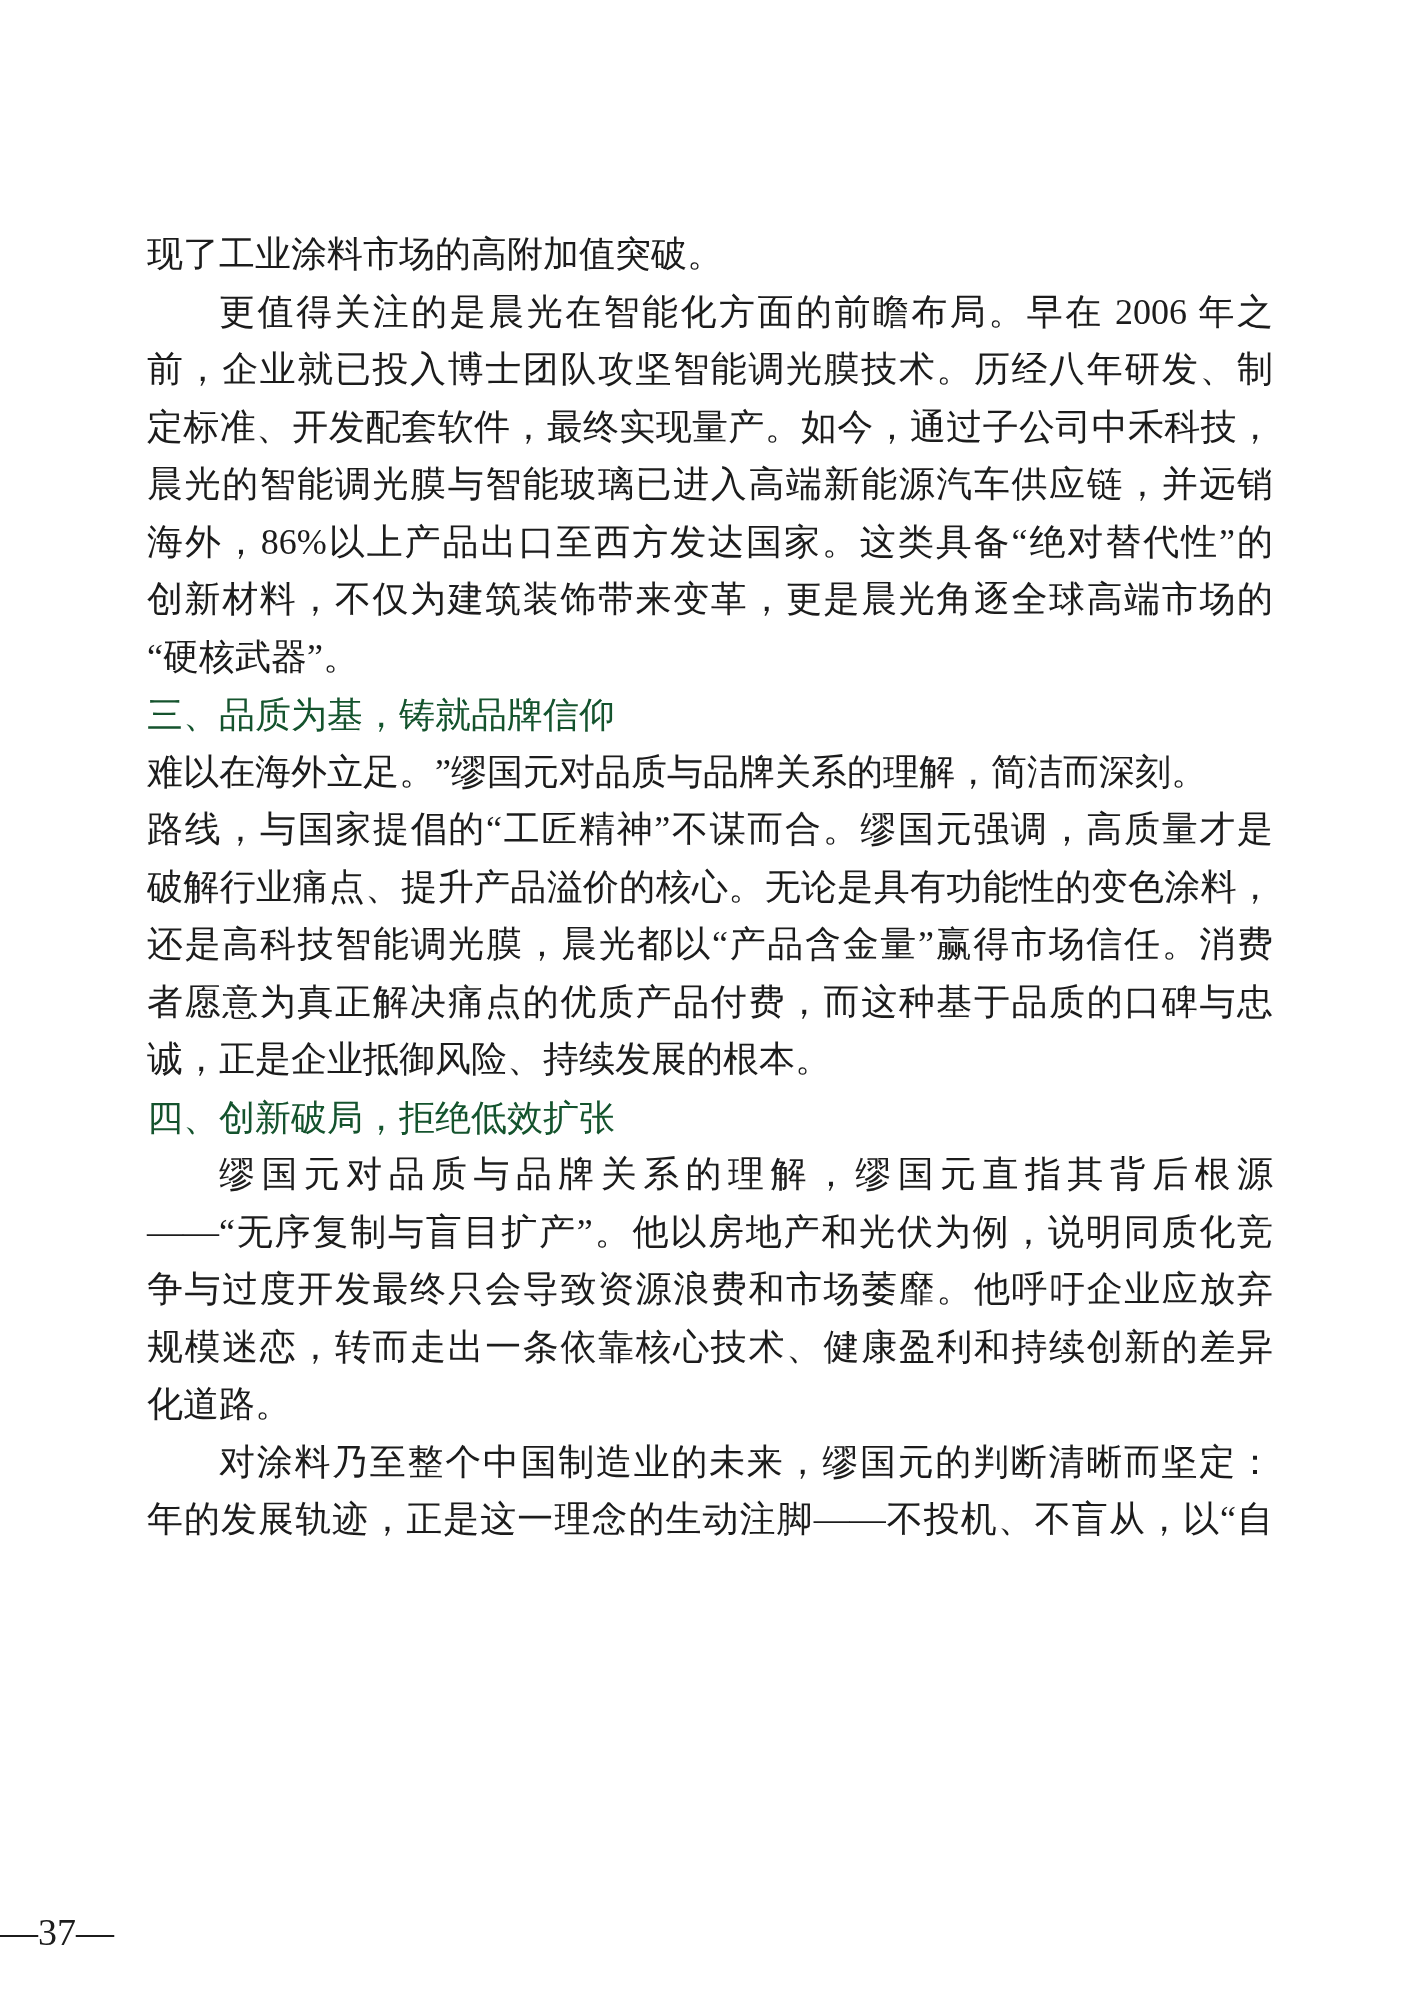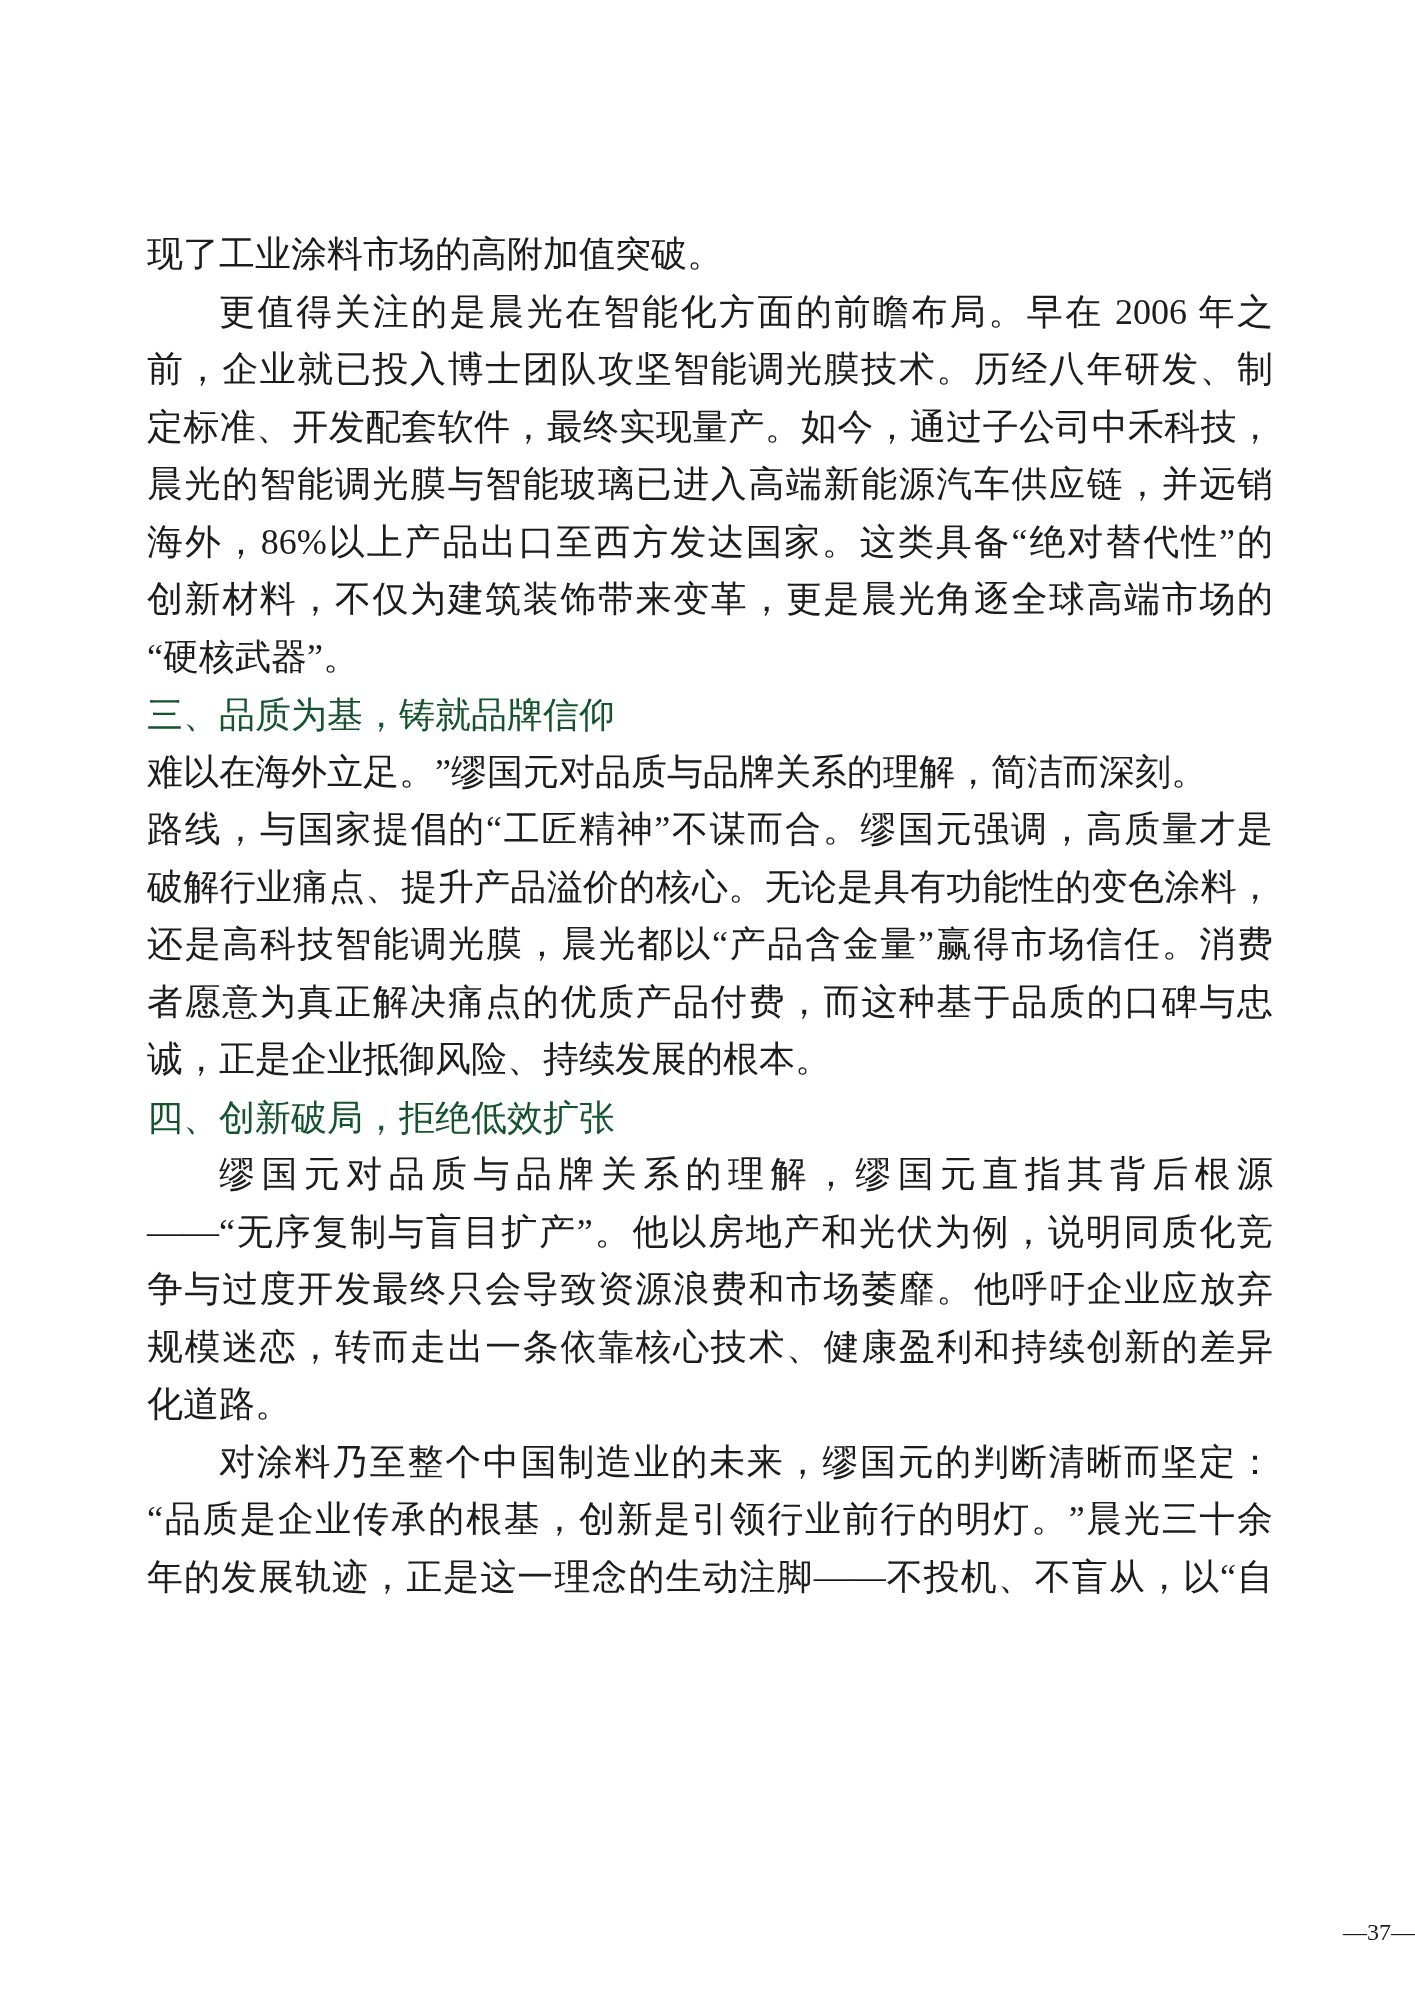--- a/index.html
+++ b/index.html
@@ -41,23 +41,23 @@
     font-family: "Liberation Sans", "DejaVu Sans", sans-serif;
     font-weight: normal;
     color: #14532d;
     text-align-last: left;
   }
   .footer {
     position: absolute;
     left: 0;
     right: 0;
     top: 1912px;
-    text-align: right;
+    text-align: left;
     font-family: "Liberation Serif", "DejaVu Serif", serif;
-    font-size: 24px;
+    font-size: 38px;
     line-height: 40px;
     color: #1c1c1c;
   }
 </style>
 </head>
 <body>
 
 <div class="page">
   <div class="content" id="content">
       <div class="line">现了工业涂料市场的高附加值突破。</div>
@@ -75,17 +75,16 @@
       <div class="line justify">还是高科技智能调光膜，晨光都以“产品含金量”赢得市场信任。消费</div>
       <div class="line justify">者愿意为真正解决痛点的优质产品付费，而这种基于品质的口碑与忠</div>
       <div class="line">诚，正是企业抵御风险、持续发展的根本。</div>
       <div class="line heading">四、创新破局，拒绝低效扩张</div>
       <div class="line indent justify">缪国元对品质与品牌关系的理解，缪国元直指其背后根源</div>
       <div class="line justify">——“无序复制与盲目扩产”。他以房地产和光伏为例，说明同质化竞</div>
       <div class="line justify">争与过度开发最终只会导致资源浪费和市场萎靡。他呼吁企业应放弃</div>
       <div class="line justify">规模迷恋，转而走出一条依靠核心技术、健康盈利和持续创新的差异</div>
       <div class="line">化道路。</div>
       <div class="line indent justify">对涂料乃至整个中国制造业的未来，缪国元的判断清晰而坚定：</div>
-      <div class="line justify">“品质是企业传承的根基，创新是引领行业前行的明灯。”晨光三十余</div>
       <div class="line justify">年的发展轨迹，正是这一理念的生动注脚——不投机、不盲从，以“自</div>
     </div>
   <div class="footer">—37—</div>
 </div>
 
 </body></html>

